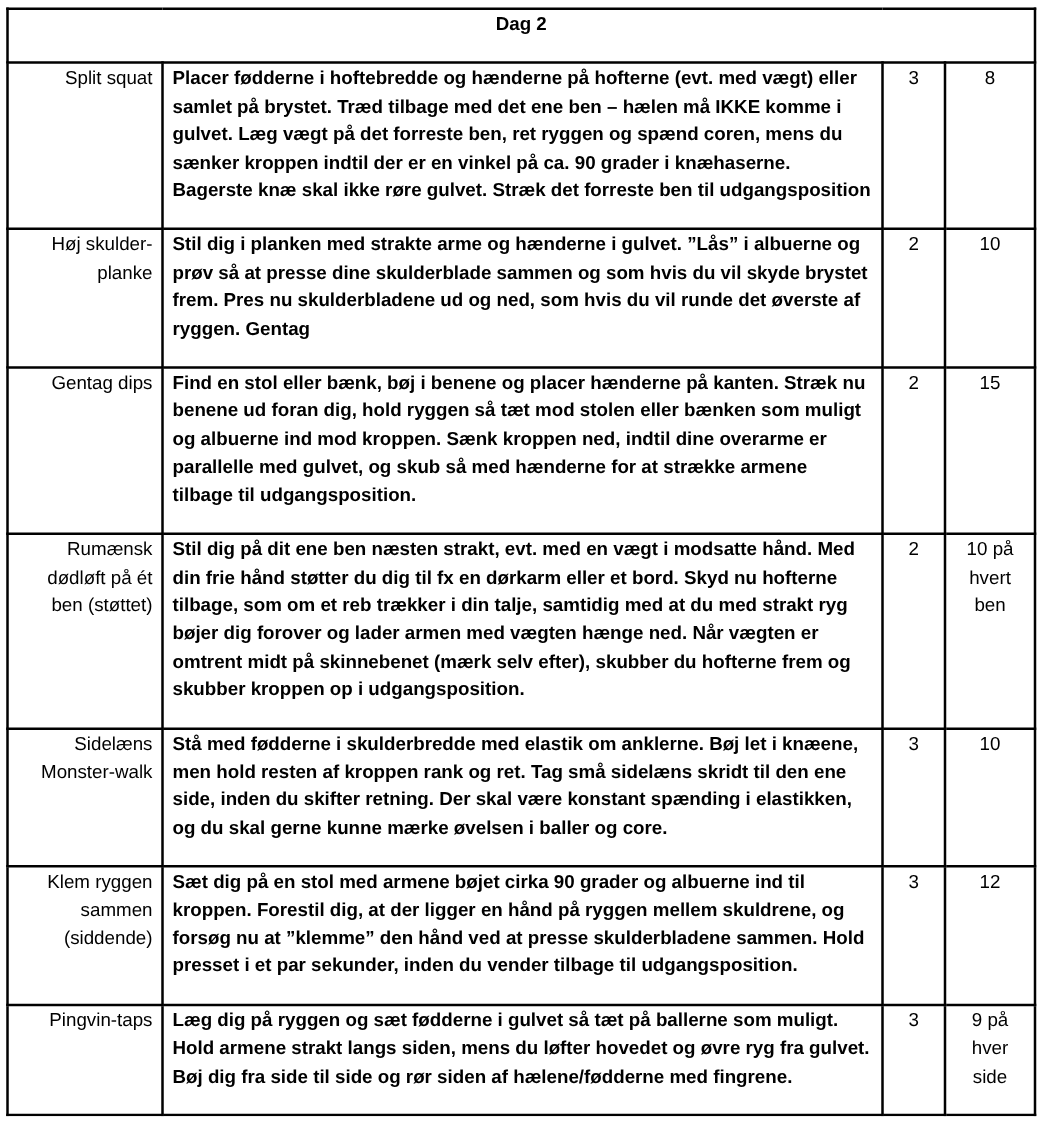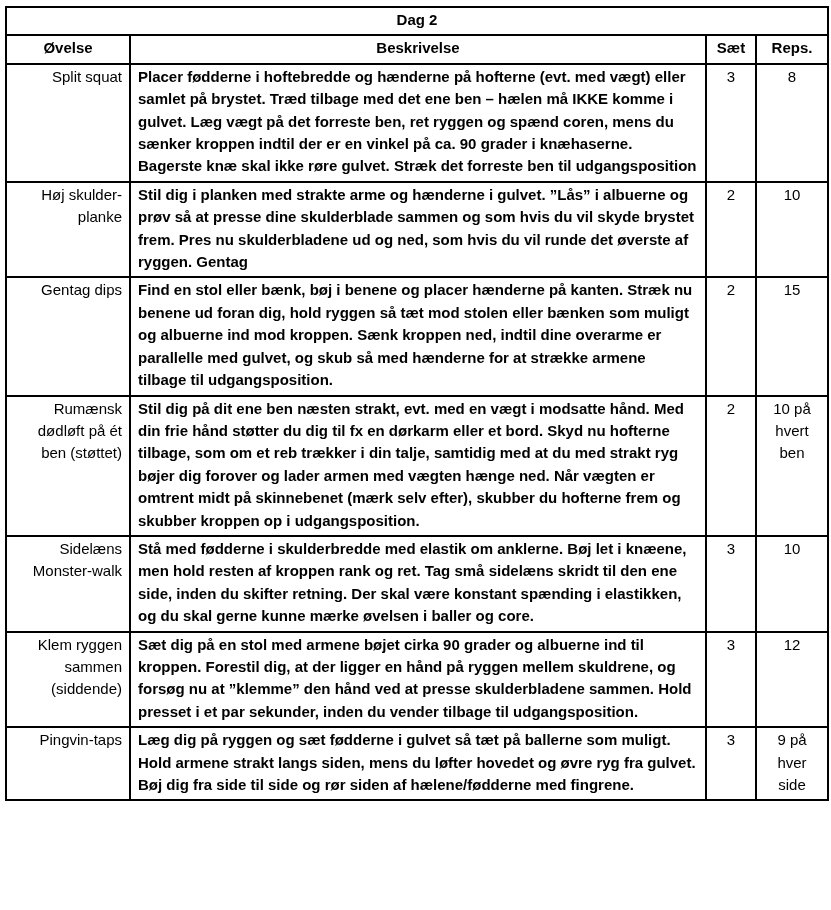--- a/index.html
+++ b/index.html
@@ -17,21 +17,21 @@
     table-layout: fixed;
     width: 822px;
     margin: 6px 0 0 5px;
     background: #ffffff;
   }
   .doc-table td, .doc-table th {
     border: 2px solid #000000;
     vertical-align: top;
     font-size: 15px;
     line-height: 22.4px;
-    padding: 1px 7px 3px 7px;
+    padding: 1px 7px 18px 7px;
     overflow: hidden;
     word-wrap: break-word;
   }
   .title-cell {
     text-align: center;
     font-weight: bold;
     font-size: 16.5px;
     padding: 0 2px 1px 2px;
     line-height: 21px;
   }
@@ -65,26 +65,20 @@
 <table class="doc-table">
   <colgroup>
     <col style="width:124px">
     <col style="width:576px">
     <col style="width:50px">
     <col style="width:72px">
   </colgroup>
   <thead>
     <tr>
       <td colspan="4" class="title-cell">Dag 2</td>
-    </tr>
-    <tr>
-      <th class="col-header">Øvelse</th>
-      <th class="col-header">Beskrivelse</th>
-      <th class="col-header">Sæt</th>
-      <th class="col-header">Reps.</th>
     </tr>
   </thead>
   <tbody>
     <tr>
       <td class="exercise-cell">Split squat</td>
       <td class="desc-cell">Placer fødderne i hoftebredde og hænderne på hofterne (evt. med vægt) eller samlet på brystet. Træd tilbage med det ene ben – hælen må IKKE komme i gulvet. Læg vægt på det forreste ben, ret ryggen og spænd coren, mens du sænker kroppen indtil der er en vinkel på ca. 90 grader i knæhaserne. Bagerste knæ skal ikke røre gulvet. Stræk det forreste ben til udgangsposition</td>
       <td class="num-cell">3</td>
       <td class="num-cell">8</td>
     </tr>
     <tr>

